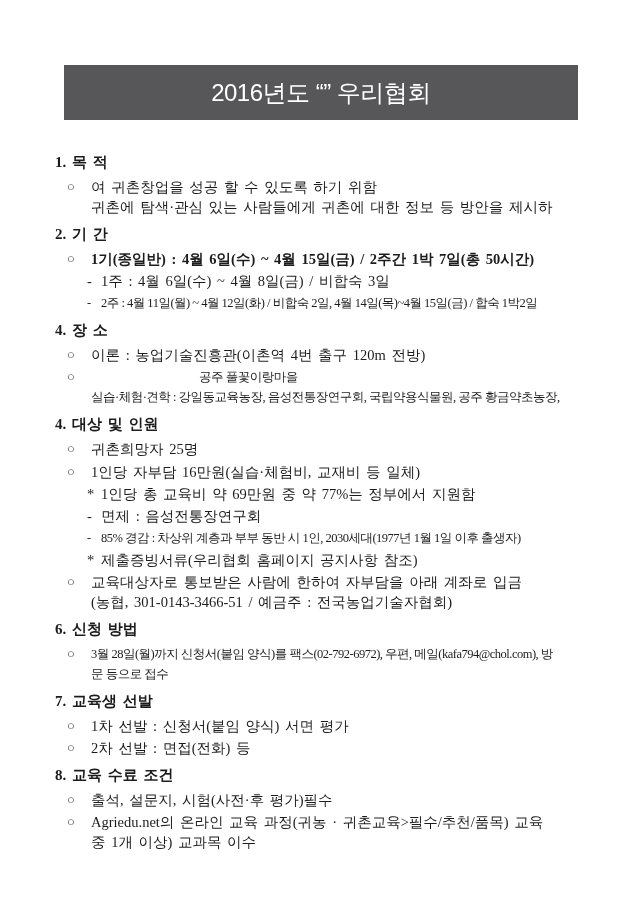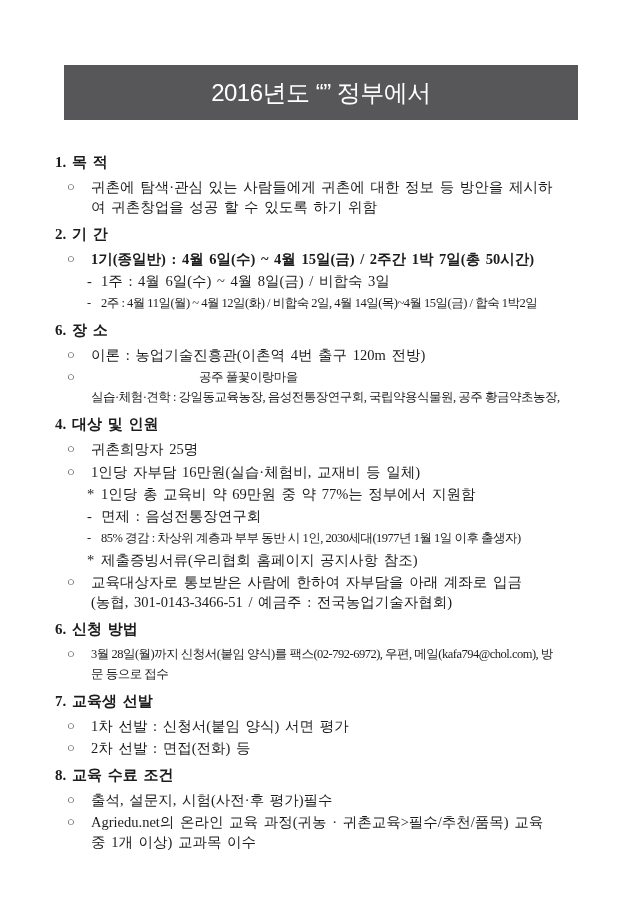--- a/index.html
+++ b/index.html
@@ -32,30 +32,30 @@
   .item.small { font-size:12.5px; letter-spacing:-0.5px; word-spacing:0; }
   .item .text { flex:1; min-width:0; }
   .item .text .line { white-space:nowrap; }
 </style>
 </head>
 <body>
 
 <div class="page">
   <div class="banner" style="background: rgb(87, 87, 90); color: rgb(255, 255, 255);">
     <span>2016년도 “</span>
-      <span>” 정부에서</span>
+      <span>” 우리협회</span>
   </div>
   <main class="content">
       <section>
         <div class="heading">1. 목 적</div>
         <div class="item circle">
           <span class="marker">○</span>
           <div class="text">
+            <div class="line">여 귀촌창업을 성공 할 수 있도록 하기 위함</div>
             <div class="line">귀촌에 탐색·관심 있는 사람들에게 귀촌에 대한 정보 등 방안을 제시하</div>
-            <div class="line">여 귀촌창업을 성공 할 수 있도록 하기 위함</div>
           </div>
         </div>
       </section>
       <section>
         <div class="heading">2. 기 간</div>
         <div class="item circle bold">
           <span class="marker">○</span>
           <div class="text">
             <div class="line">1기(종일반) : 4월 6일(수) ~ 4월 15일(금) / 2주간 1박 7일(총 50시간)</div>
           </div>
@@ -67,21 +67,21 @@
           </div>
         </div>
         <div class="item dash small">
           <span class="marker">-</span>
           <div class="text">
             <div class="line">2주 : 4월 11일(월) ~ 4월 12일(화) /  비합숙 2일, 4월 14일(목)~4월 15일(금) / 합숙 1박2일</div>
           </div>
         </div>
       </section>
       <section>
-        <div class="heading">6. 장 소</div>
+        <div class="heading">4. 장 소</div>
         <div class="item circle">
           <span class="marker">○</span>
           <div class="text">
             <div class="line">이론 : 농업기술진흥관(이촌역 4번 출구 120m 전방)</div>
           </div>
         </div>
         <div class="item circle small">
           <span class="marker">○</span>
           <div class="text">
             <div class="line" style="padding-left: 108px;">공주 풀꽃이랑마을</div>

